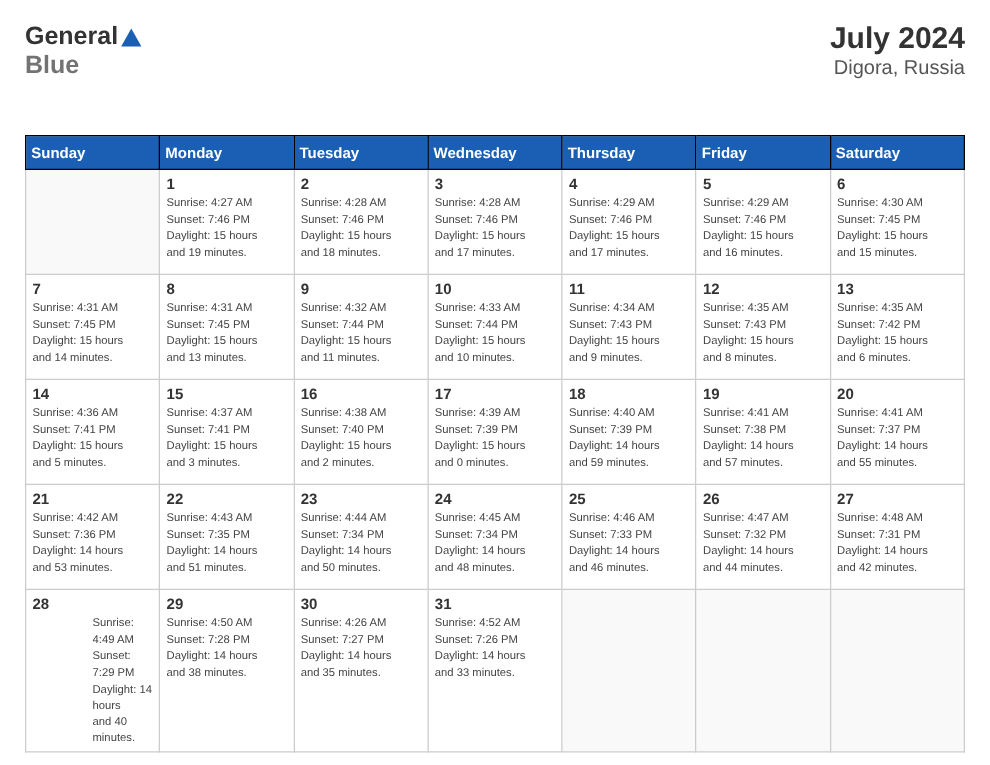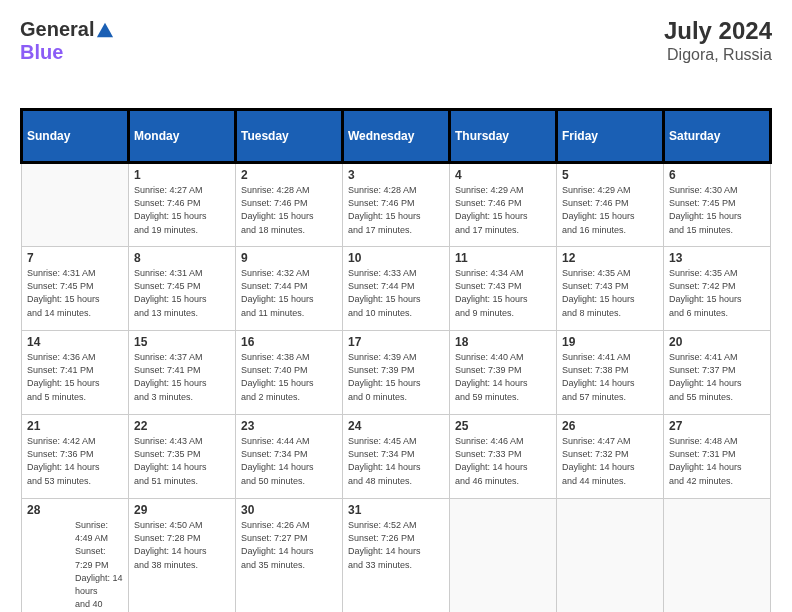--- a/index.html
+++ b/index.html
@@ -62,23 +62,23 @@
       border: 1px solid #ccc;
       border-collapse: collapse;
       width: 100%;
       table-layout: fixed;
     }
     .calendar th {
       background: #1a5fb4;
       color: #fff;
       font-size: 12px;
       font-weight: bold;
-      padding: 18px 4px;
+      padding: 6px 4px;
       text-align: left;
-      border: 3px solid #000000;
+      border: 1px solid #000000;
     }
     .calendar td {
       border: 1px solid #ccc;
       vertical-align: top;
       padding: 4px 5px;
       font-size: 9.5px;
       color: #333;
       height: 84px;
       width: calc(100% / 7);
     }
@@ -107,21 +107,21 @@
 <div class="page">
   <div class="header">
     <div class="logo">
       <div class="logo-text">
         <span class="logo-general">General</span>
         <svg class="logo-icon" viewBox="0 0 20 18" xmlns="http://www.w3.org/2000/svg">
           <polygon points="10,1 19,17 1,17" fill="#1a5fb4"></polygon>
         </svg>
       </div>
       <div style="display:flex; align-items:center;">
-        <span class="logo-blue" style="font-size:20px;font-weight:bold;color:#8b5cf6;">Blue</span>
+        <span class="logo-blue" style="font-size:20px;font-weight:bold;color:#737373;">Blue</span>
       </div>
     </div>
     <div class="title-block">
       <div class="title-month">July 2024</div>
       <div class="title-location">Digora, Russia</div>
     </div>
   </div>
 
   <table class="calendar">
     <thead>

